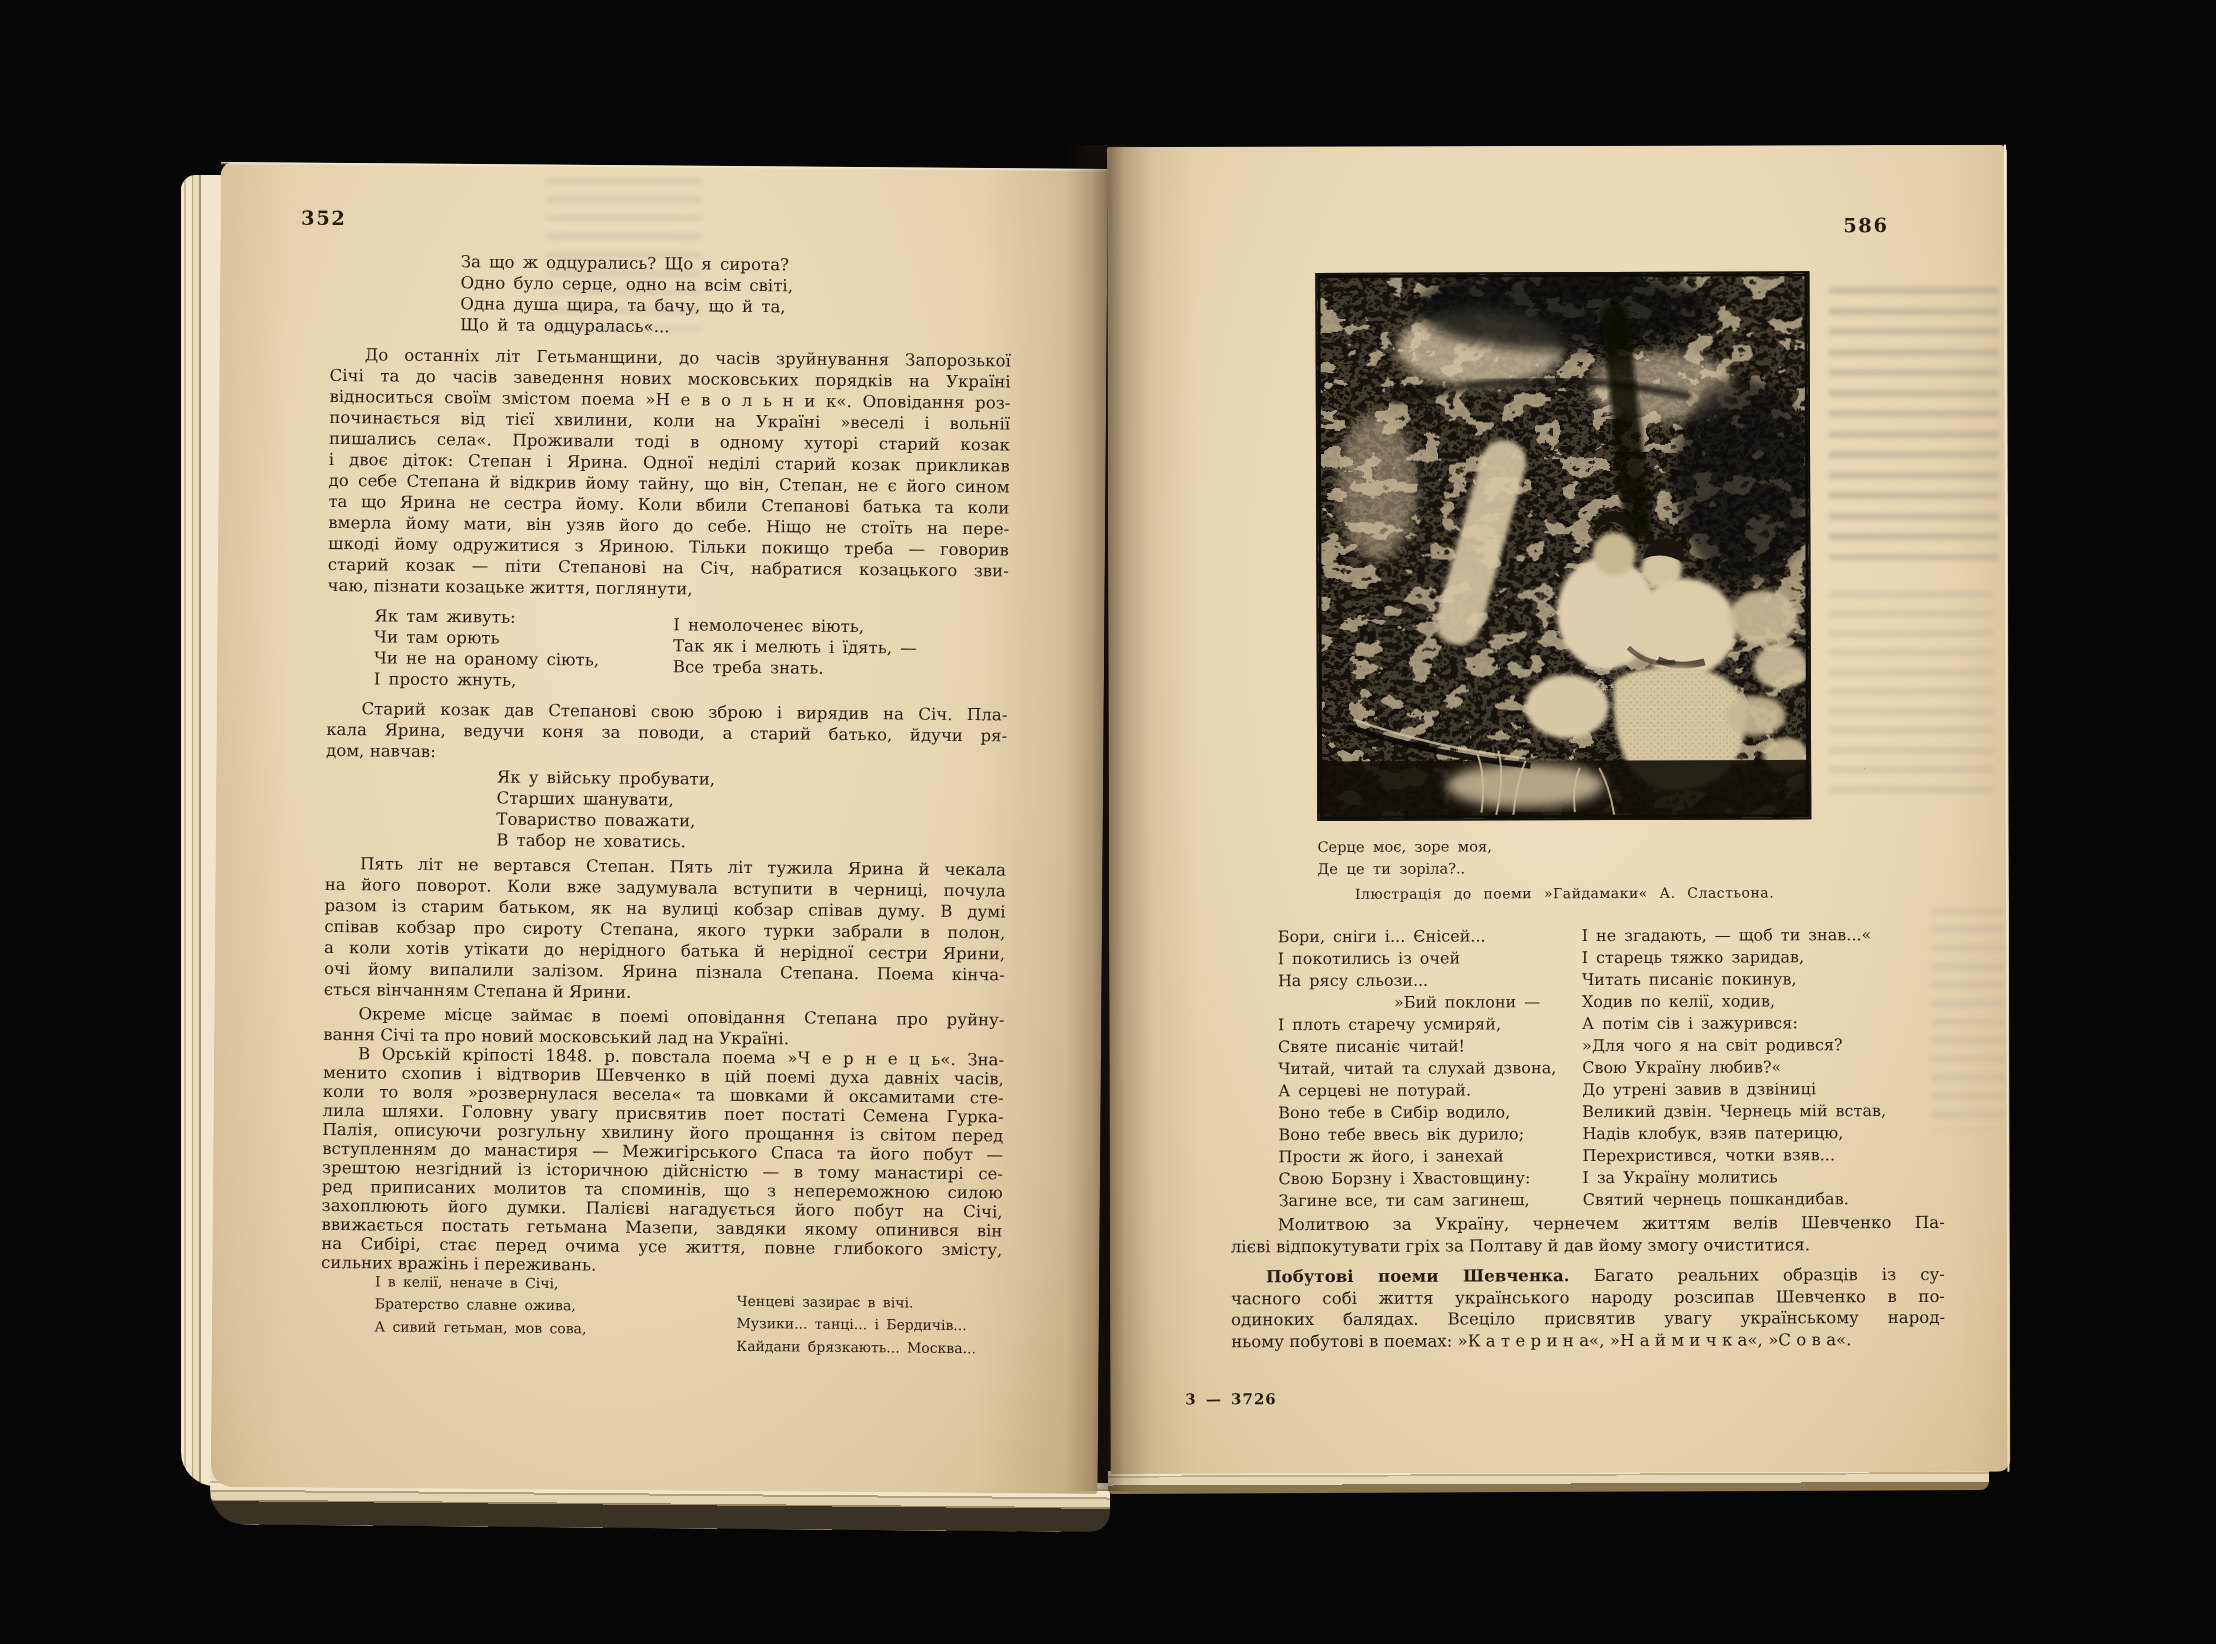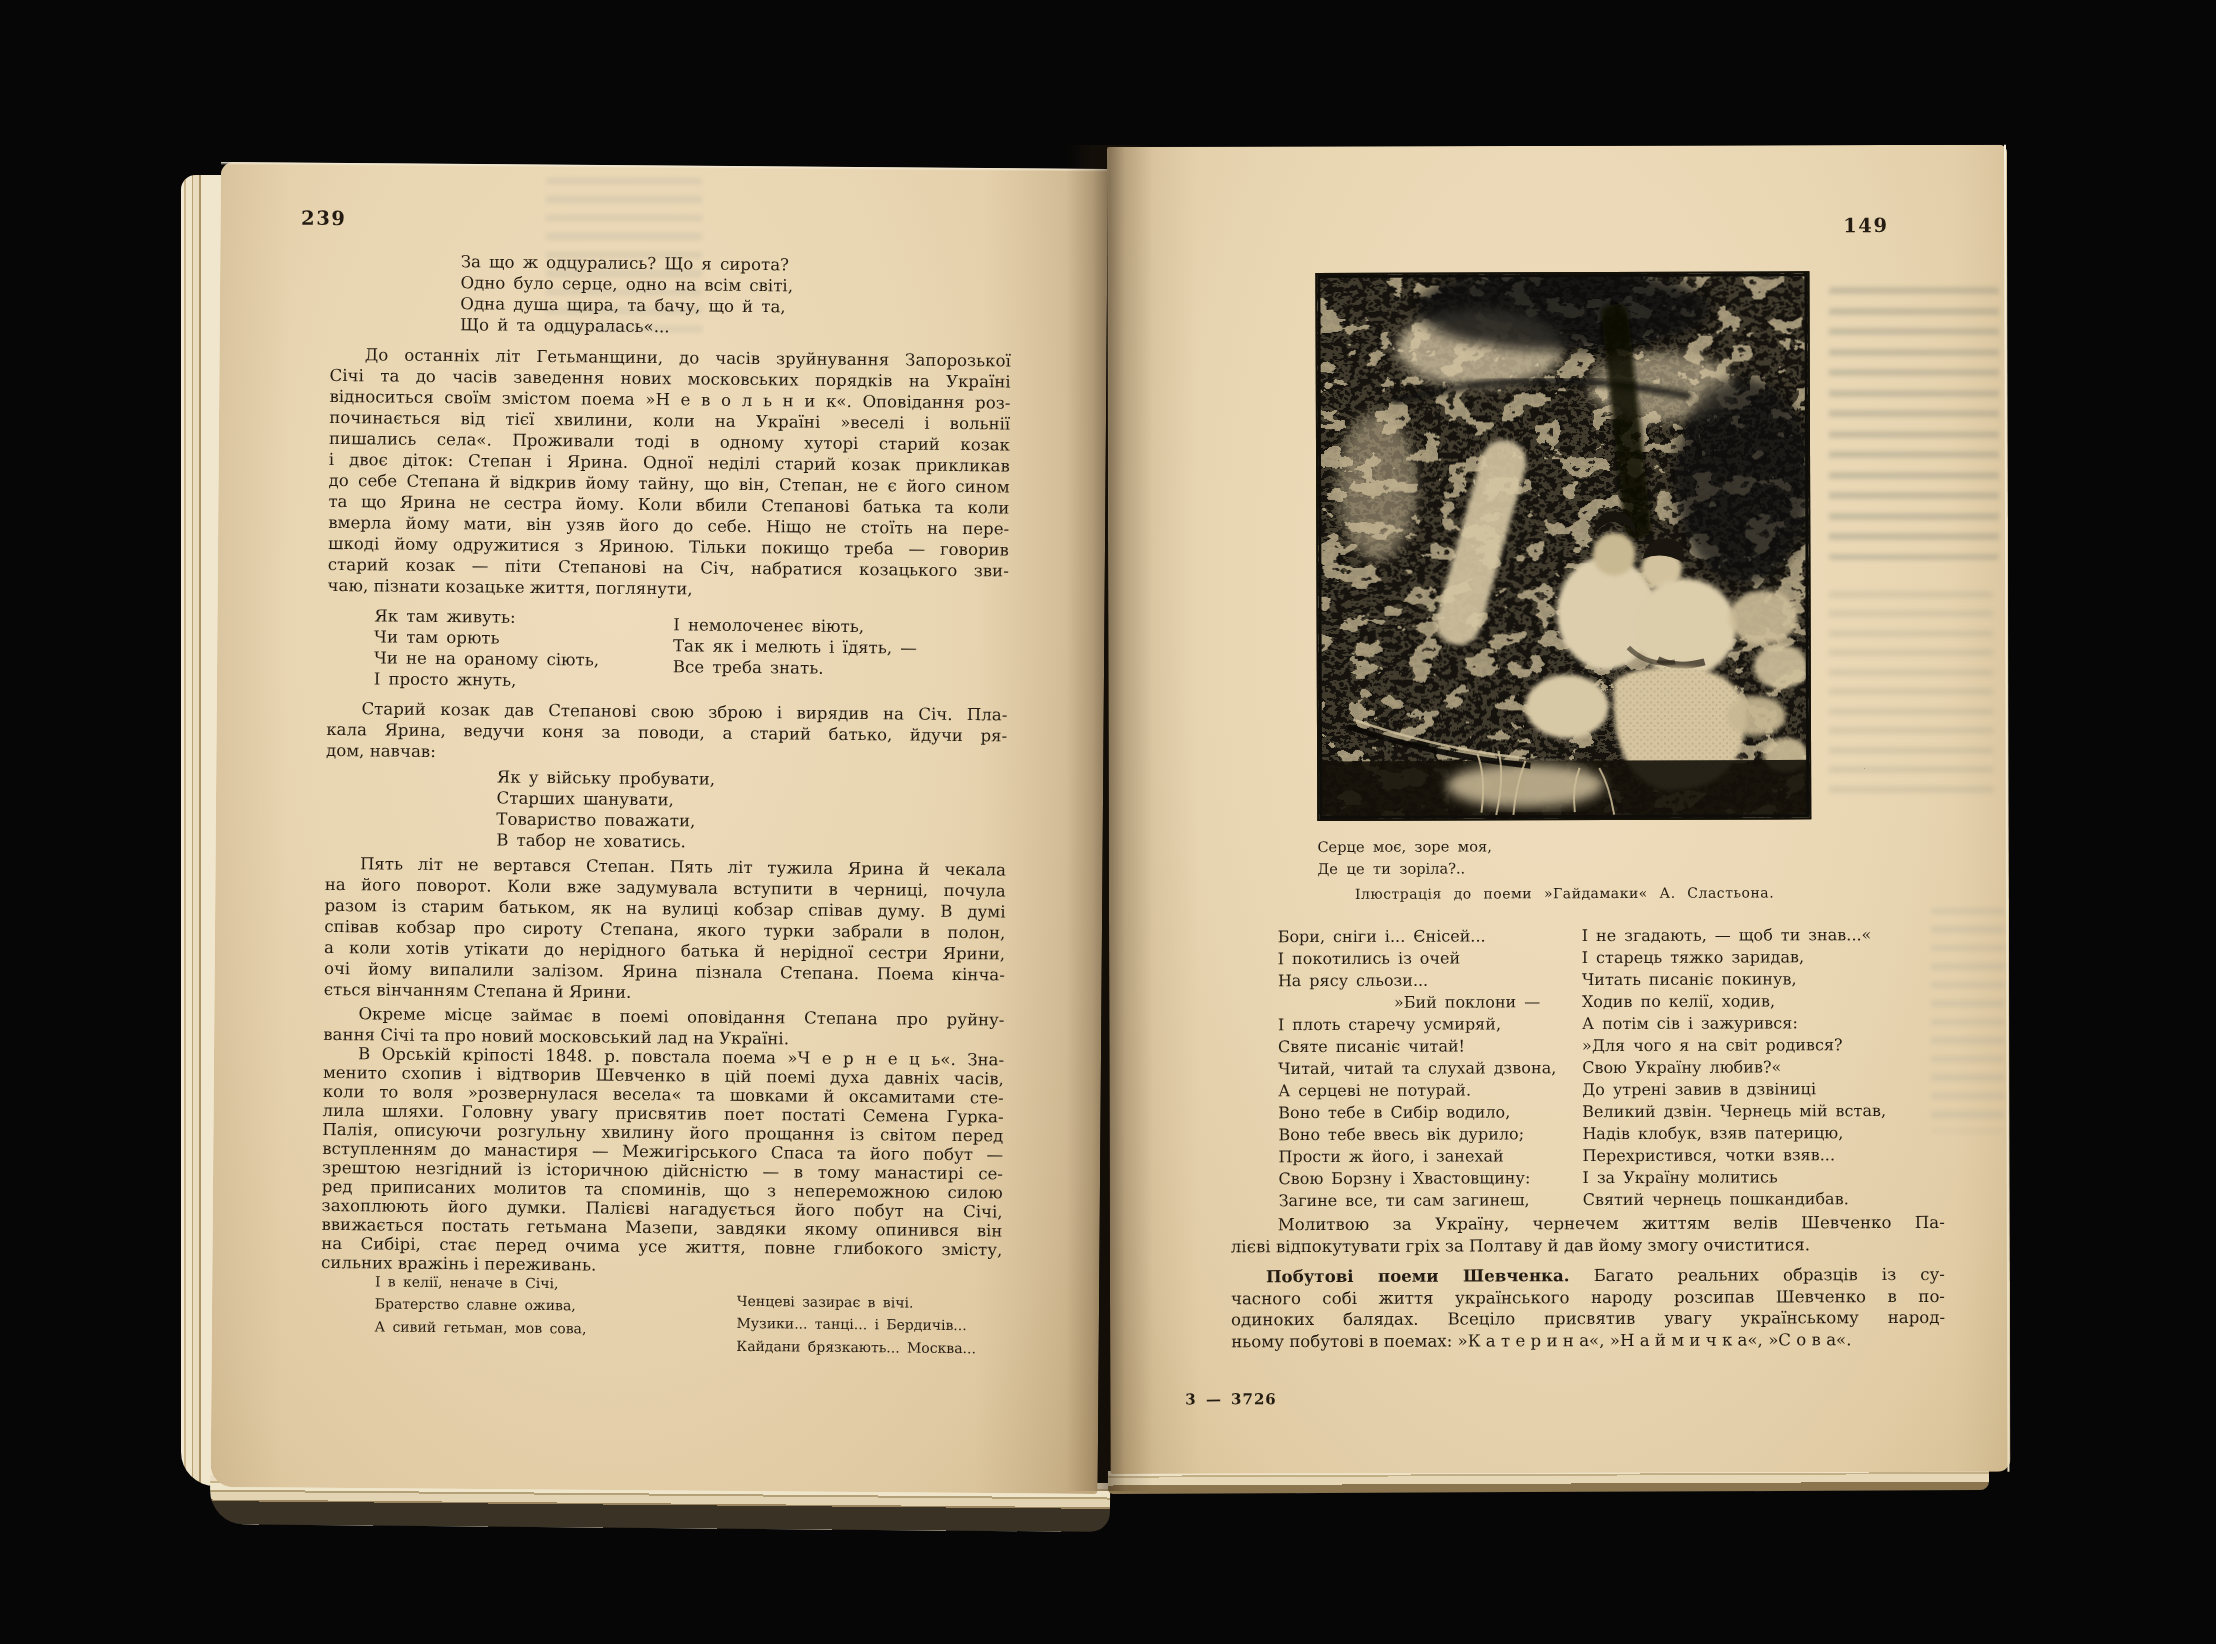--- a/index.html
+++ b/index.html
@@ -86,21 +86,21 @@
   <div class="abs page page-right"></div>
   <div class="abs gutter"></div>
 
   <div class="abs bleed bleed-c" style="left:546px;top:178px;width:156px;height:161px;"></div>
   <div class="abs bleed bleed-a" style="left:1829px;top:287px;width:170px;height:273px;"></div>
   <div class="abs bleed bleed-b" style="left:1829px;top:591px;width:164px;height:205px;"></div>
   <div class="abs bleed bleed-c" style="left:1931px;top:908px;width:73px;height:224px;"></div>
 
   <div class="abs tw-left">
 
-    <div class="blk pageno" style="left:301px;top:207px;">239</div>
+    <div class="blk pageno" style="left:301px;top:207px;">352</div>
 
     <div class="blk verse fs34 lh43" style="left:461px;top:250px;width:381px;">
         <div class="ln">За що ж одцурались? Що я сирота?</div>
         <div class="ln">Одно було серце, одно на всім світі,</div>
         <div class="ln">Одна душа щира, та бачу, що й та,</div>
         <div class="ln">Що й та одцуралась«...</div>
       </div>
 
     <div class="blk just indent1 fs34 lh43" style="left:331px;top:344px;width:681px;">
         <div class="ln">До останніх літ Гетьманщини, до часів зруйнування Запорозької</div>
@@ -179,21 +179,21 @@
       </div>
     <div class="blk verse fs29 lh46" style="left:747px;top:1286px;width:312px;">
         <div class="ln">Ченцеві зазирає в вічі.</div>
         <div class="ln">Музики... танці... і Бердичів...</div>
         <div class="ln">Кайдани брязкають... Москва...</div>
       </div>
   </div>
 
   <div class="abs tw-right">
 
-    <div class="blk pageno" style="left:1845px;top:215px;">149</div>
+    <div class="blk pageno" style="left:1845px;top:215px;">586</div>
 
     <figure class="blk illus" style="left:1317px;top:272px;width:490px;height:544px;margin:0;">
       <svg viewBox="0 0 997 1107" width="490" height="544" preserveAspectRatio="none">
         <defs>
           <filter id="fol" x="-5%" y="-5%" width="110%" height="110%">
             <feTurbulence type="fractalNoise" baseFrequency="0.016 0.022" numOctaves="4" seed="9" result="t"></feTurbulence>
             <feColorMatrix in="t" type="luminanceToAlpha" result="la"></feColorMatrix>
             <feComponentTransfer in="la" result="th">
                 <feFuncA type="discrete" tableValues="0 0 0 0 0.85 0.1 0"></feFuncA>
               </feComponentTransfer>

